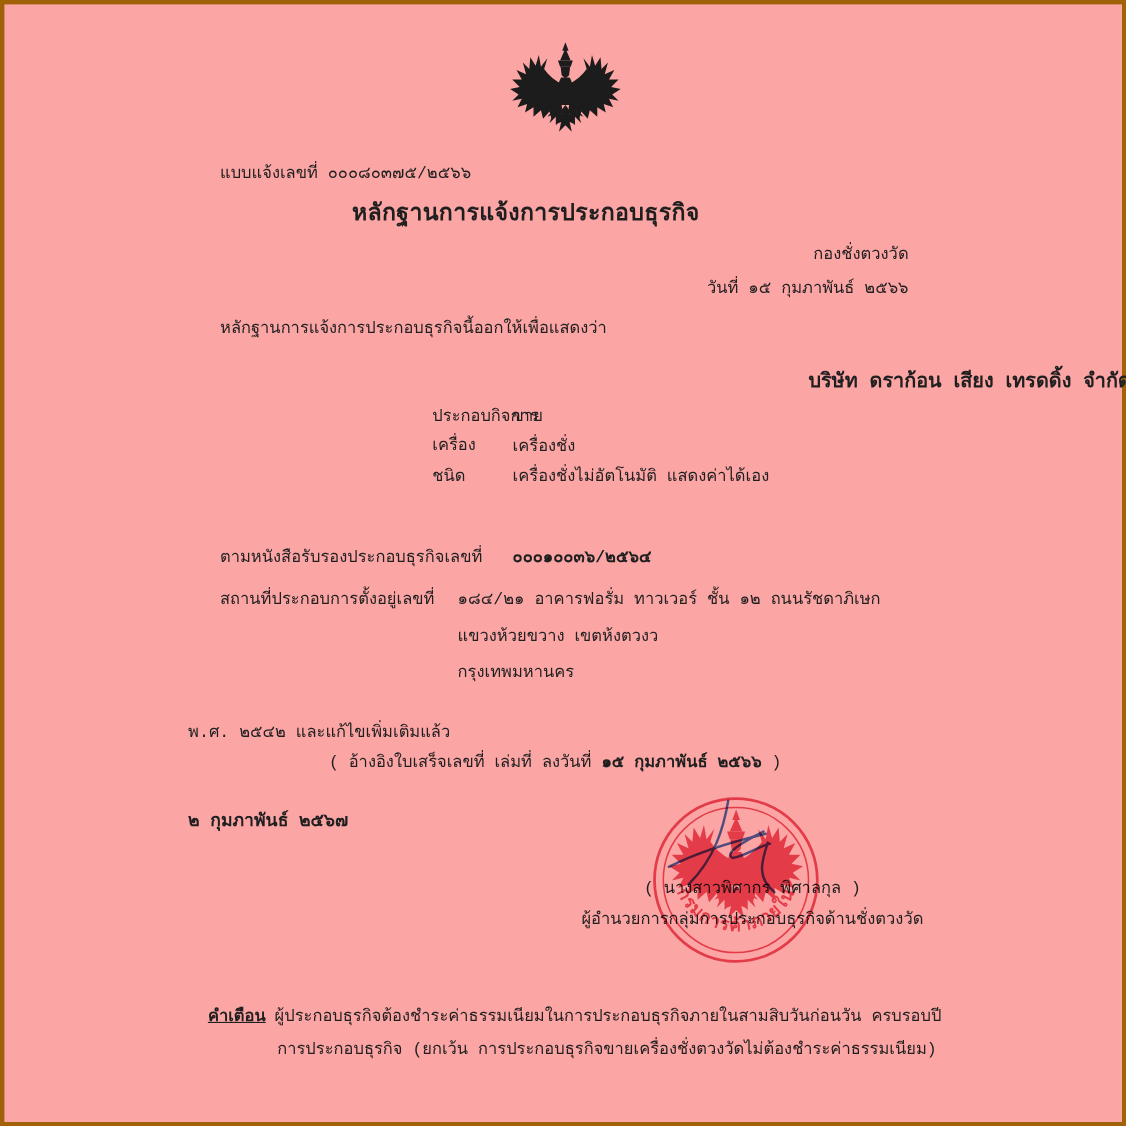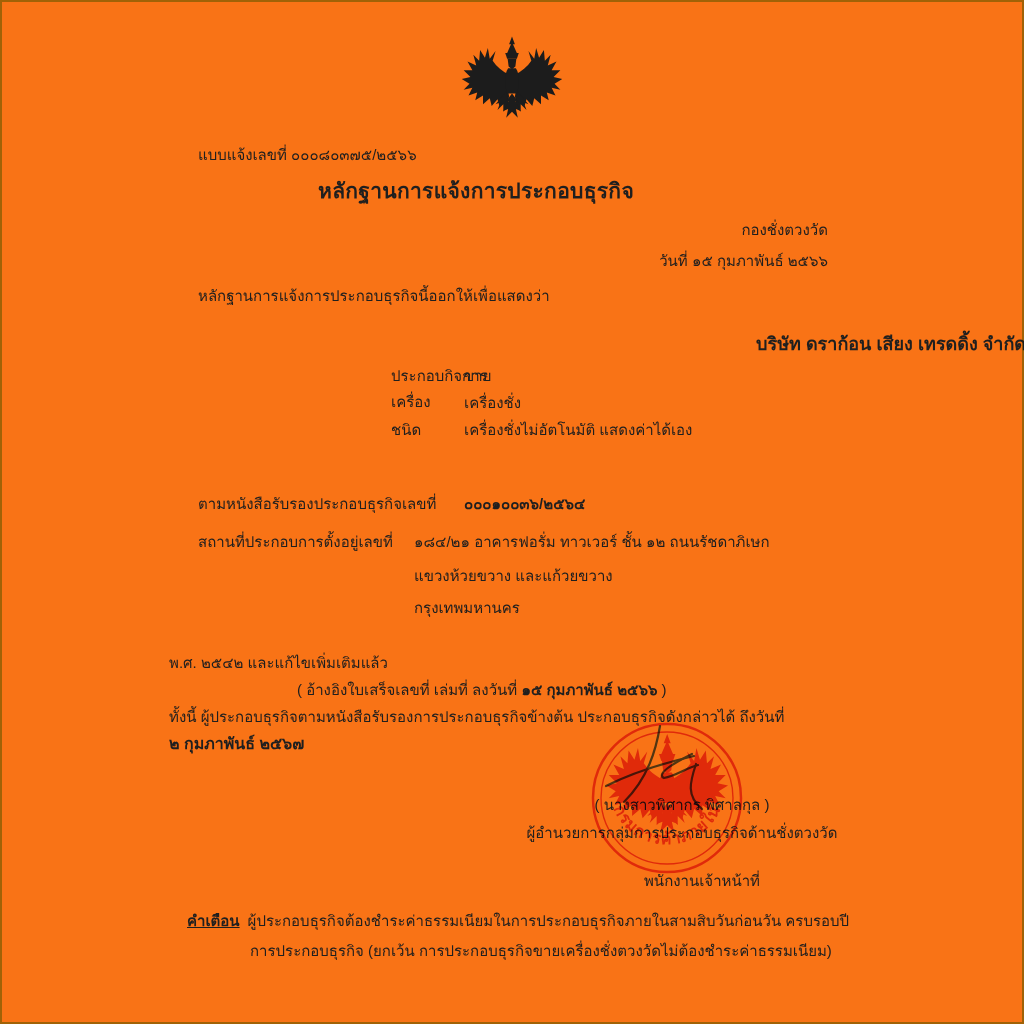--- a/index.html
+++ b/index.html
@@ -1,21 +1,21 @@
 <!DOCTYPE html>
 <html><head>
 <meta charset="utf-8">
 <style>
   html,body{margin:0;padding:0;}
   body{
     width:1024px;height:1024px;position:relative;background:#ffffff;
     font-family:"Liberation Sans","DejaVu Sans",sans-serif;
     color:#1f1f1f;overflow:hidden;
   }
-  .page{position:absolute;inset:0;border:2px solid #a16207;background:#f97316;}
+  .page{position:absolute;inset:0;border:4px solid #a16207;background:#fca5a5;font-family:Liberation Mono, monospace;}
   .abs{position:absolute;white-space:nowrap;}
   .fs15{font-size:15px;}
   .title{left:0;width:948px;text-align:center;top:172px;font-size:21px;font-weight:bold;letter-spacing:.3px;}
   .notice{left:196px;top:141px;}
   .issuer{right:194px;top:212px;text-align:right;line-height:31px;}
   .intro{left:196px;top:282px;}
   .company{left:0;width:1024px;text-align:right;top:327px;font-size:18px;font-weight:bold;}
   .frow-label{left:389px;}
   .frow-value{left:462px;}
   .bold{font-weight:bold;}
@@ -73,33 +73,31 @@
   <div class="abs fs15 frow-label" style="top:388px">เครื่อง</div>
   <div class="abs fs15 frow-value" style="top:389px">เครื่องชั่ง</div>
   <div class="abs fs15 frow-label" style="top:416px">ชนิด</div>
   <div class="abs fs15 frow-value" style="top:416px">เครื่องชั่งไม่อัตโนมัติ แสดงค่าได้เอง</div>
 
   <div class="abs fs15" style="left:196px;top:490px">ตามหนังสือรับรองประกอบธุรกิจเลขที่</div>
   <div class="abs fs15 bold" style="left:462px;top:490px">๐๐๐๑๐๐๓๖/๒๕๖๔</div>
 
   <div class="abs fs15" style="left:196px;top:528px">สถานที่ประกอบการตั้งอยู่เลขที่</div>
   <div class="abs fs15" style="left:412px;top:528px">๑๘๔/๒๑ อาคารฟอรั่ม ทาวเวอร์ ชั้น ๑๒  ถนนรัชดาภิเษก</div>
-  <div class="abs fs15" style="left:412px;top:562px">แขวงห้วยขวาง และแก้วยขวาง</div>
+  <div class="abs fs15" style="left:412px;top:562px">แขวงห้วยขวาง เขตห้งตวงว</div>
   <div class="abs fs15" style="left:412px;top:594px">กรุงเทพมหานคร</div>
 
   <div class="abs fs15" style="left:167px;top:649px">พ.ศ. ๒๕๔๒ และแก้ไขเพิ่มเติมแล้ว</div>
   <div class="abs fs15" style="left:295px;top:676px">
     <span>( อ้างอิงใบเสร็จเลขที่  เล่มที่  ลงวันที่ </span><span class="bold">๑๕ กุมภาพันธ์ ๒๕๖๖</span><span> )</span>
   </div>
-  <div class="abs fs15" style="left:167px;top:703px">ทั้งนี้ ผู้ประกอบธุรกิจตามหนังสือรับรองการประกอบธุรกิจข้างต้น ประกอบธุรกิจดังกล่าวได้ ถึงวันที่</div>
   <div class="abs bold" style="left:167px;top:729px;font-size:16px">๒ กุมภาพันธ์ ๒๕๖๗</div>
 
   <div class="abs fs15 sig-name">( นางสาวพิศากร พิศาลกุล )</div>
   <div class="abs fs15 sig-pos">ผู้อำนวยการกลุ่มการประกอบธุรกิจด้านชั่งตวงวัด</div>
-  <div class="abs fs15 sig-role">พนักงานเจ้าหน้าที่</div>
 
   <svg class="stamp" width="160" height="160" viewBox="0 0 160 160">
     <circle cx="80" cy="80" r="74" fill="none" stroke-width="2.5" stroke="#e44f63"></circle>
     <circle cx="80" cy="80" r="66" fill="none" stroke-width="1.4" stroke="#e44f63"></circle>
     <use href="#garuda-sym" transform="translate(10 16) scale(1.17)" fill="#e44f63"></use>
     <path id="stamp-arc" d="M 28 94 A 58 58 0 0 0 132 94" fill="none"></path>
     <text font-size="16" font-weight="bold" letter-spacing="1" fill="#e44f63">
       <textPath href="#stamp-arc" startOffset="50%" text-anchor="middle">กรมการค้าภายใน</textPath>
     </text>
   </svg>

